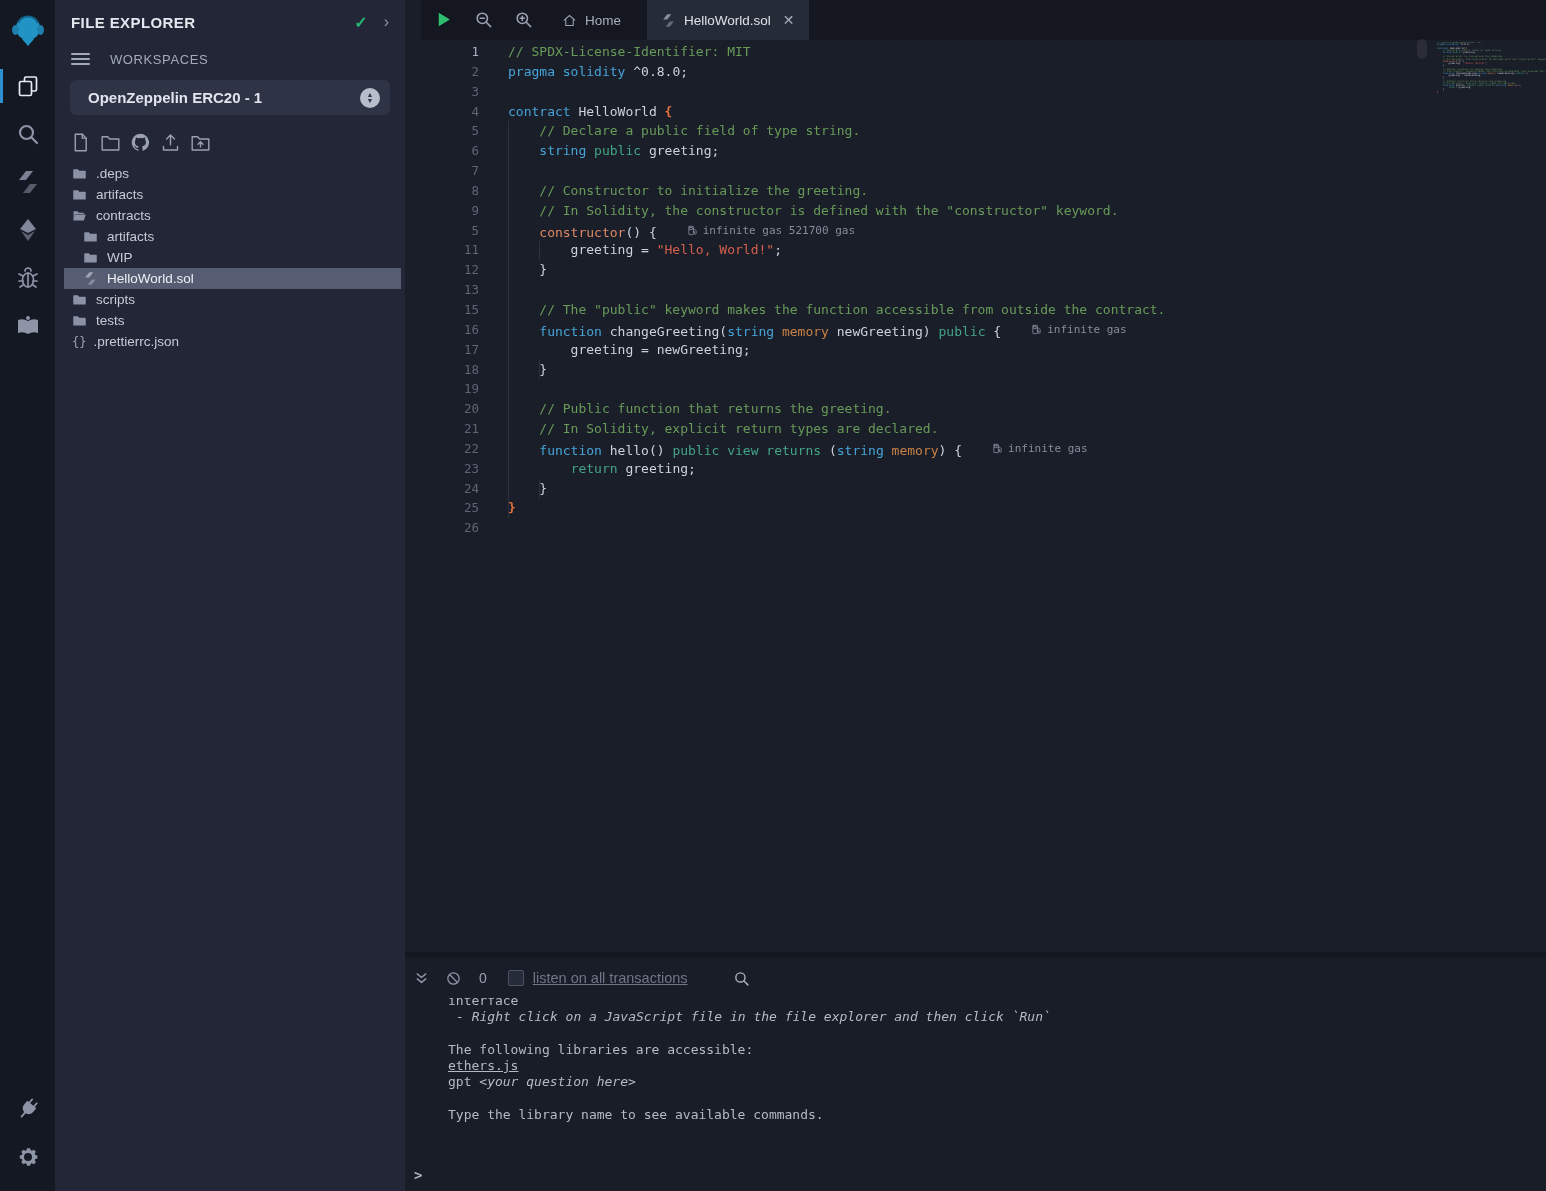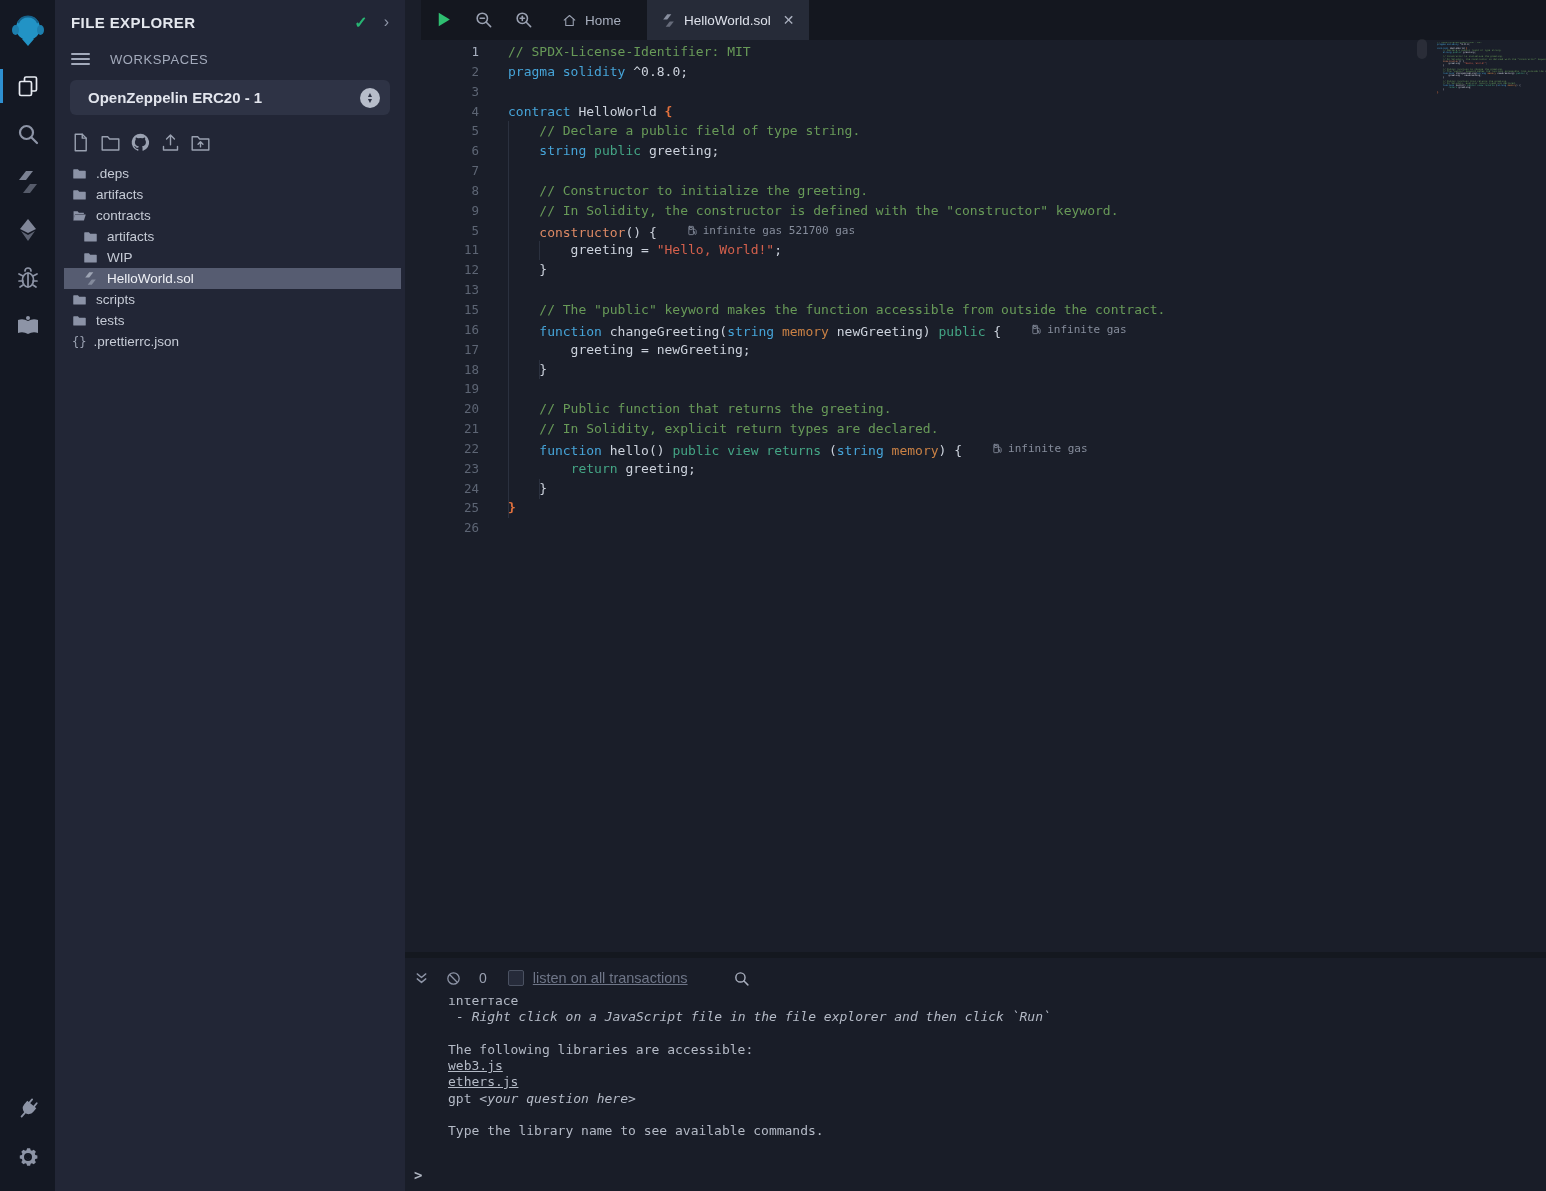--- a/index.html
+++ b/index.html
@@ -438,21 +438,20 @@
             <circle cx="10.5" cy="10.5" r="6.5"></circle>
             <line x1="15.5" y1="15.5" x2="21" y2="21"></line>
           </svg>
         </span>
     </div>
     <div class="term-content" id="termContent">
         <div class="t-line first  "><span class="">interface</span></div>
         <div class="t-line   indent"><span class="t-i">- Right click on a JavaScript file in the file explorer and then click `Run`</span></div>
         <div class="t-line   ">&nbsp;</div>
         <div class="t-line   "><span class="">The following libraries are accessible:</span></div>
-        <div class="t-line  bullet "><span class="t-l">web3.js</span></div>
         <div class="t-line  bullet "><span class="t-l">ethers.js</span></div>
         <div class="t-line  bullet "><span class="">gpt </span><span class="t-i">&lt;your question here&gt;</span></div>
         <div class="t-line   ">&nbsp;</div>
         <div class="t-line   "><span class="">Type the library name to see available commands.</span></div>
       </div>
     <div class="term-prompt">&gt;</div>
   </section>
 
 </div>
 

